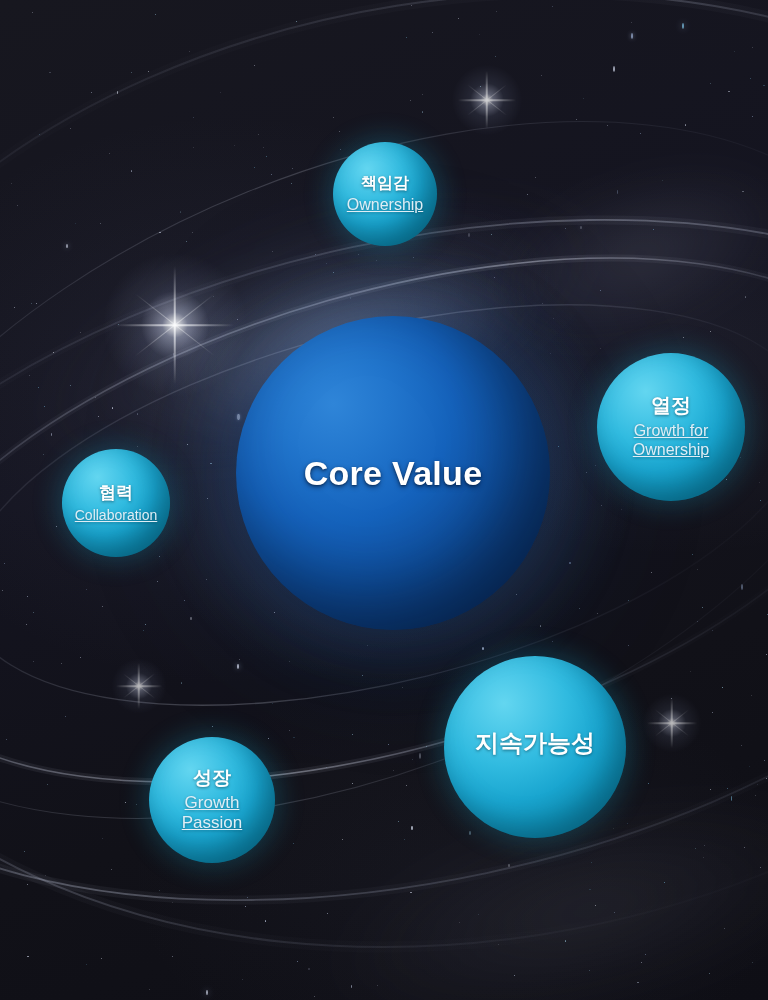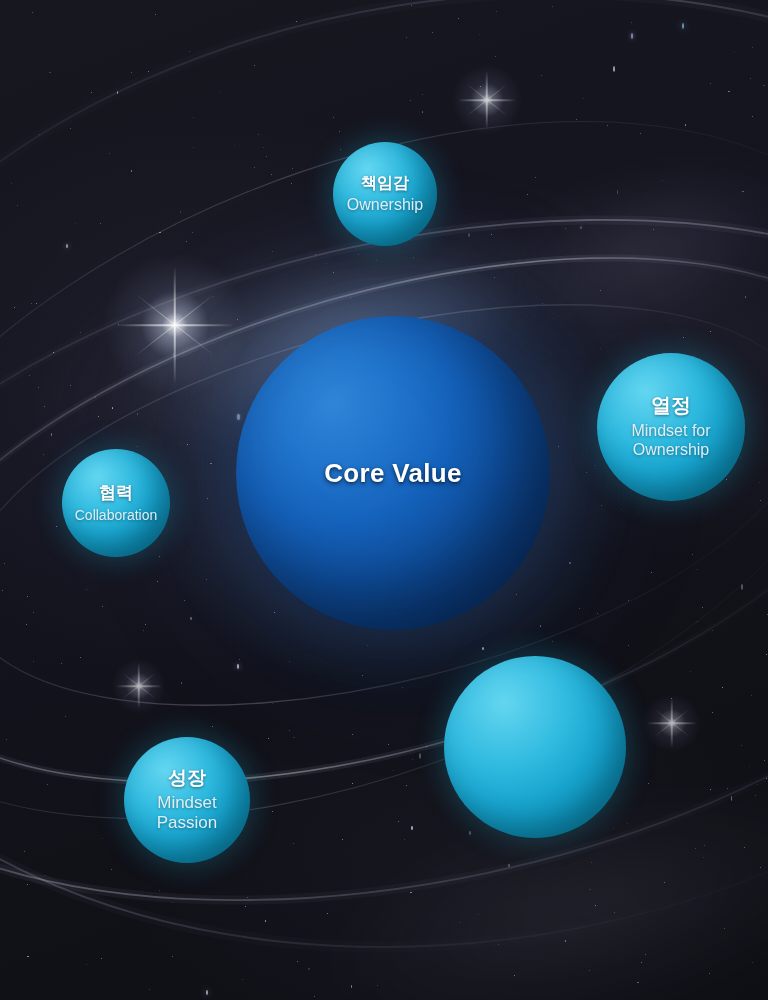--- a/index.html
+++ b/index.html
@@ -120,20 +120,21 @@
     line-height:1.12;
     text-shadow:0 1px 3px rgba(3,40,55,0.55);
     white-space:nowrap;
   }
   .bubble .en {
     color:#dfeef6;
     font-weight:normal;
     line-height:1.18;
     text-shadow:0 1px 3px rgba(3,40,55,0.45);
     white-space:nowrap;
+    text-decoration:underline;
   }
 </style>
 </head>
 <body>
 
 <div id="stage">
 
   <div class="nebula neb-main"></div>
   <div class="nebula neb-core"></div>
   <div class="nebula neb-right"></div>
@@ -498,47 +499,48 @@
       <div class="flare" style="left: 641px; top: 692px; height: 62px; width: 62px; opacity: 0.7;">
         <div class="glow" style="height: 62px; width: 62px;"></div>
         <div class="spike" style="width: 50px; height: 1.5px; opacity: 0.9; transform: translate(-50%, -50%) rotate(0deg);"></div>
         <div class="spike" style="width: 50px; height: 1.5px; opacity: 0.9; transform: translate(-50%, -50%) rotate(90deg);"></div>
         <div class="spike" style="width: 43px; height: 1.1px; opacity: 0.55; transform: translate(-50%, -50%) rotate(38deg);"></div>
         <div class="spike" style="width: 43px; height: 1.1px; opacity: 0.55; transform: translate(-50%, -50%) rotate(-38deg);"></div>
       </div>
     </div>
 
   <div class="core-sphere" id="core-sphere" style="left: 236px; top: 316px; height: 314px; width: 314px;">
-    <span class="core-label" style="font-size: 26px;">Core Value</span>
+    <span class="core-label" style="font-size: 34px;">Core Value</span>
   </div>
 
   <div id="bubbles">
       <div class="bubble" style="left: 333px; top: 142px; height: 104px; width: 104px;">
         <div class="ko" style="font-size: 16px; margin-bottom: 4px;">책임감</div>
         <div class="en" style="font-size: 16px;">
           <div>Ownership</div>
         </div>
       </div>
       <div class="bubble" style="left: 597px; top: 353px; height: 148px; width: 148px;">
         <div class="ko" style="font-size: 20px; margin-bottom: 6px;">열정</div>
         <div class="en" style="font-size: 16px;">
-          <div>Mindset for</div>
+          <div>Growth for</div>
           <div>Ownership</div>
         </div>
       </div>
       <div class="bubble" style="left: 62px; top: 449px; height: 108px; width: 108px;">
         <div class="ko" style="font-size: 17px; margin-bottom: 5px;">협력</div>
         <div class="en" style="font-size: 14px;">
           <div>Collaboration</div>
         </div>
       </div>
       <div class="bubble" style="left: 444px; top: 656px; height: 182px; width: 182px;">
-      </div>
-      <div class="bubble" style="left: 124px; top: 737px; height: 126px; width: 126px;">
+        <div class="ko" style="font-size: 24px; margin-bottom: 7px;">지속가능성</div>
+      </div>
+      <div class="bubble" style="left: 149px; top: 737px; height: 126px; width: 126px;">
         <div class="ko" style="font-size: 19px; margin-bottom: 5px;">성장</div>
         <div class="en" style="font-size: 17px;">
-          <div>Mindset</div>
+          <div>Growth</div>
           <div>Passion</div>
         </div>
       </div>
     </div>
 
 </div>
 
 </body></html>

